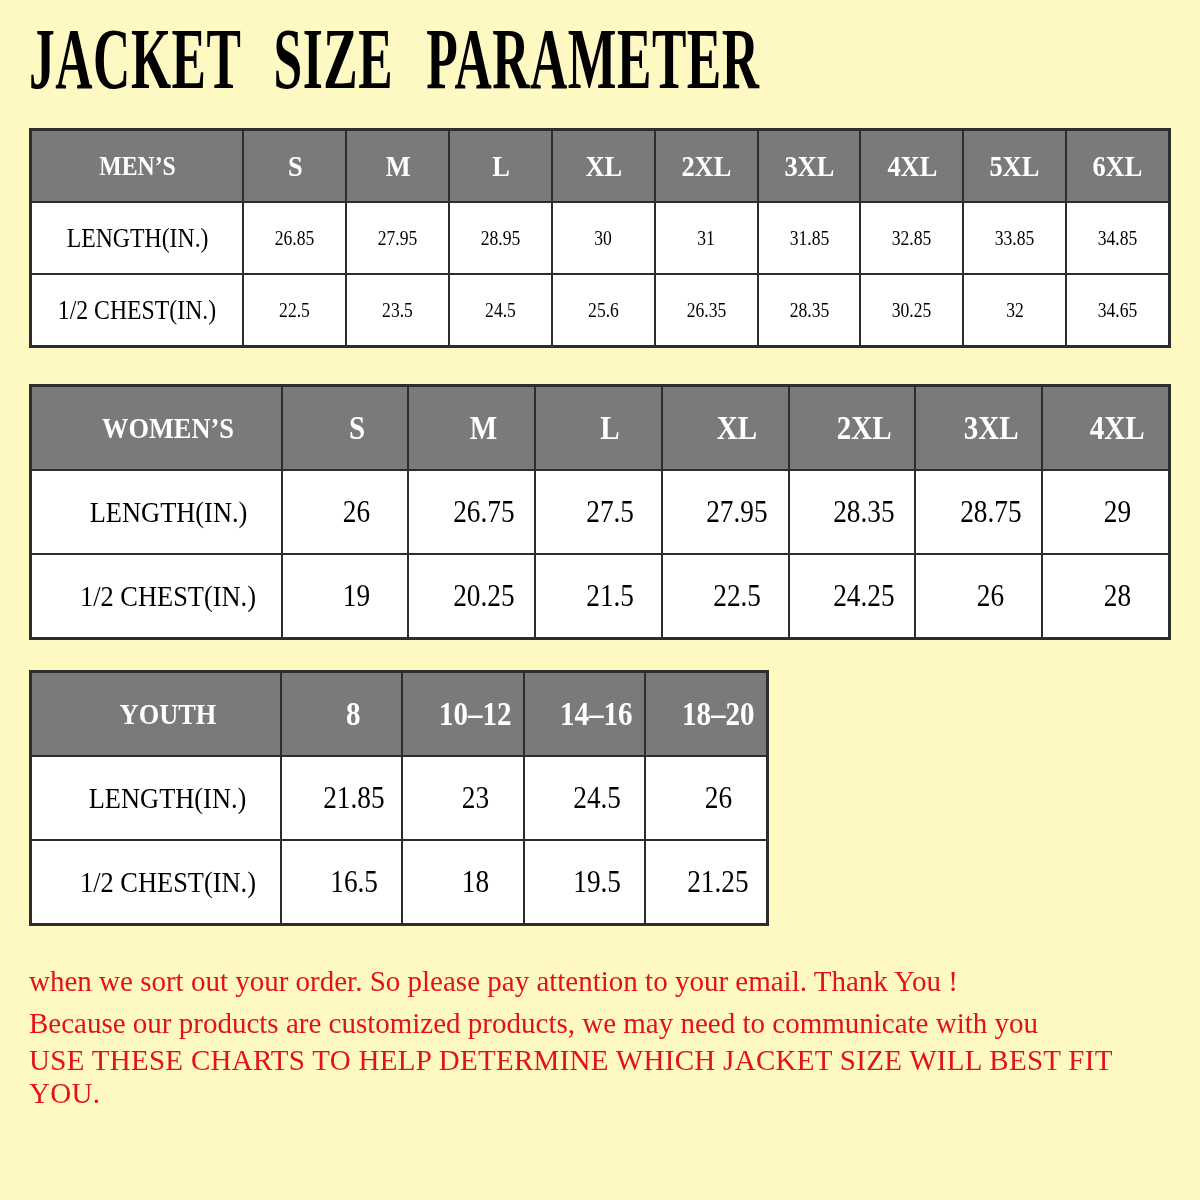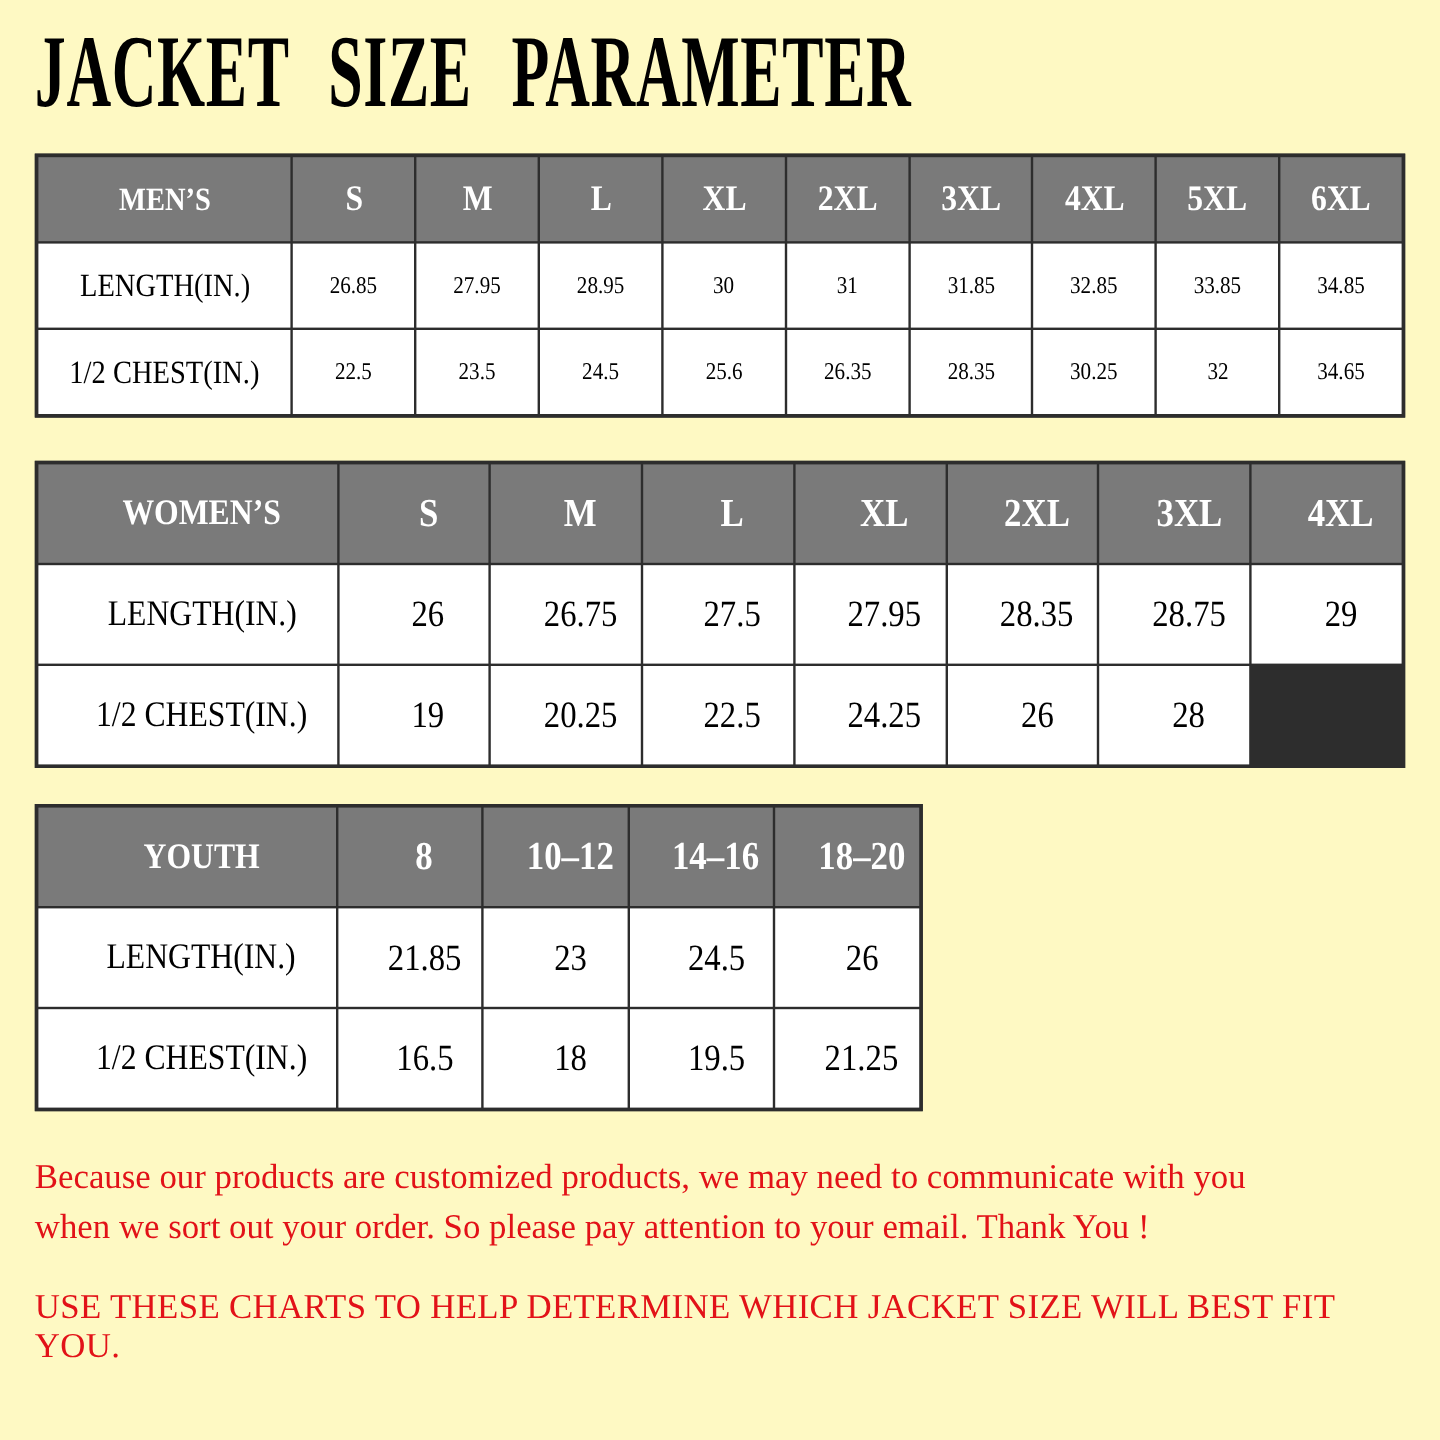--- a/index.html
+++ b/index.html
@@ -76,21 +76,21 @@
   .t-womens .label, .t-youth .label { font-size: 30px; }
 
   
   .para {
     margin-top: 34px;
     color: var(--red);
     font-size: 29px;
     line-height: 1.45;
   }
   .advice {
-    margin-top: 29px;
+    margin-top: 0;
     color: var(--red);
     font-size: 29px;
     letter-spacing: 0.01em;
   }
   :root { --red: #e21218; --gray: #7a7a7a; --grid: #2d2d2d; }
 </style>
 </head>
 <body>
 
 <div class="page">
@@ -248,20 +248,23 @@
       <div class="cell label">
           <span class="cx">1/2 CHEST(IN.)</span>
         </div>
       <div class="cell">
           <span class="cx">19</span>
         </div>
       <div class="cell">
           <span class="cx">20.25</span>
         </div>
       <div class="cell">
+          <span class="cx">21.5</span>
+        </div>
+      <div class="cell">
           <span class="cx">22.5</span>
         </div>
       <div class="cell">
           <span class="cx">24.25</span>
         </div>
       <div class="cell">
           <span class="cx">26</span>
         </div>
       <div class="cell">
           <span class="cx">28</span>
@@ -312,20 +315,20 @@
         </div>
       <div class="cell">
           <span class="cx">19.5</span>
         </div>
       <div class="cell">
           <span class="cx">21.25</span>
         </div>
     </div>
 
     <div class="para">
+      <div>when we sort out your order. So please pay attention to your email. Thank You !</div>
       <div>Because our products are customized products, we may need to communicate with you</div>
-      <div>when we sort out your order. So please pay attention to your email. Thank You !</div>
     </div>
 
     <div class="advice">USE THESE CHARTS TO HELP DETERMINE WHICH JACKET SIZE WILL BEST FIT YOU.</div>
 
   </div>
 </div>
 
 </body></html>

